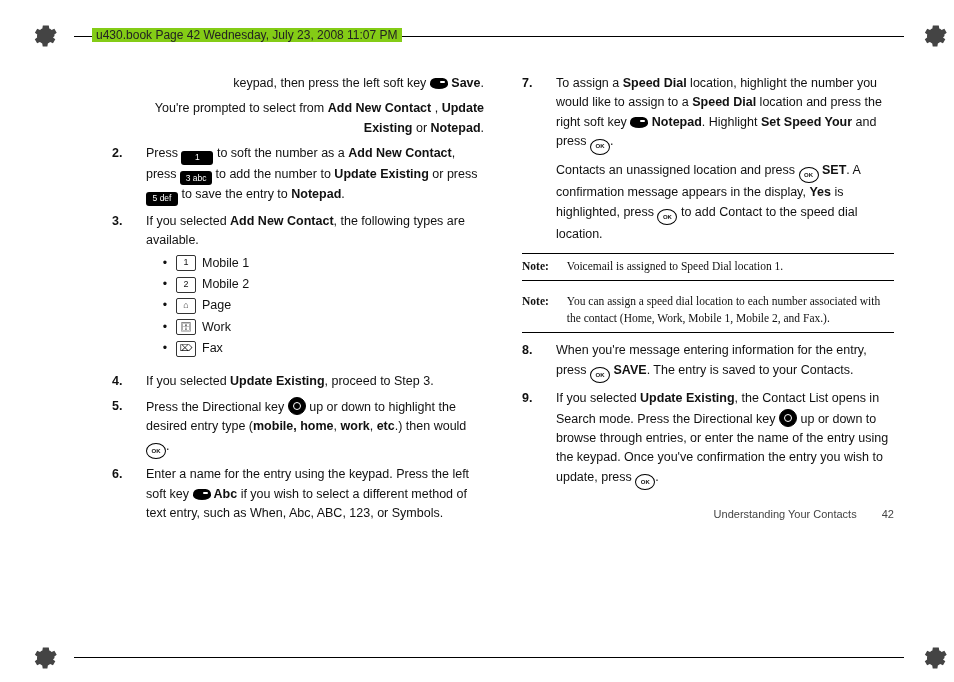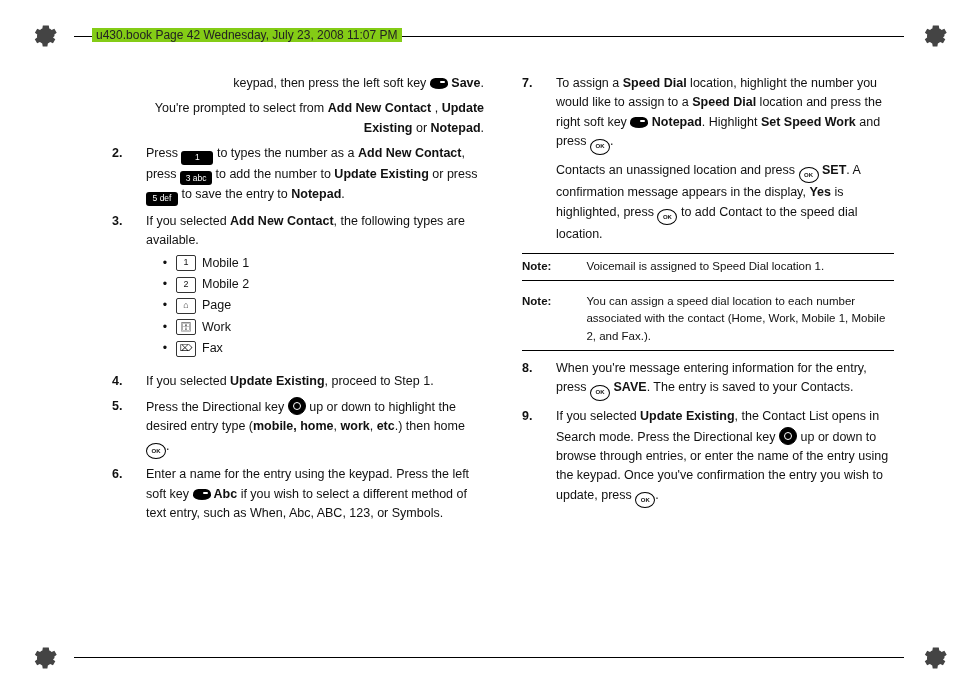--- a/index.html
+++ b/index.html
@@ -168,29 +168,29 @@
   b { font-weight: bold; }
   .note-block {
     border-top: 1px solid #000;
     border-bottom: 1px solid #000;
     padding: 4px 0;
     margin: 8px 0;
     font-size: 11.5px;
   }
   .note-block .note-body {
     display: flex;
-    gap: 4px;
+    gap: 18px;
+    font-family: Liberation Serif, serif;
   }
   .note-label {
     font-weight: bold;
     flex: 0 0 auto;
   }
   .note-text {
     flex: 1;
-    margin-left: 31px;
   }
   .footer {
     font-size: 11px;
     text-align: right;
     margin-top: 16px;
     color: #444;
   }
   .footer .pn {
     display: inline-block;
     margin-left: 22px;
@@ -224,21 +224,21 @@
   <div class="col">
     <div class="intro">
       <span>keypad, then press the left soft key </span><span class="soft-key"></span><b> Save</b><span>.</span>
       <div style="height:6px"></div>
       <span>You're prompted to select from </span><b>Add New Contact</b><span> , </span><b>Update Existing</b><span> or </span><b>Notepad</b><span>.</span>
     </div>
 
     <div class="step">
       <div class="step-num">2.</div>
       <div class="step-body">
-        <span>Press </span><span class="key-icon">1</span><span> to types the number as a </span><b>Add New Contact</b><span>, press </span><span class="key-icon">3 abc</span><span> to add the number to </span><b>Update Existing</b><span> or press </span><span class="key-icon">5 def</span><span> to save the entry to </span><b>Notepad</b><span>.</span>
+        <span>Press </span><span class="key-icon">1</span><span> to soft the number as a </span><b>Add New Contact</b><span>, press </span><span class="key-icon">3 abc</span><span> to add the number to </span><b>Update Existing</b><span> or press </span><span class="key-icon">5 def</span><span> to save the entry to </span><b>Notepad</b><span>.</span>
       </div>
     </div>
 
     <div class="step">
       <div class="step-num">3.</div>
       <div class="step-body">
         <span>If you selected </span><b>Add New Contact</b><span>, the following types are available.</span>
         <ul class="sub-list">
           <li>
               <span class="bullet-dot">•</span>
@@ -265,44 +265,44 @@
               <span class="mini-icon">⌦</span>
               <span>Fax</span>
             </li>
         </ul>
       </div>
     </div>
 
     <div class="step">
       <div class="step-num">4.</div>
       <div class="step-body">
-        <span>If you selected </span><b>Update Existing</b><span>, proceed to Step 1.</span>
+        <span>If you selected </span><b>Update Existing</b><span>, proceed to Step 3.</span>
       </div>
     </div>
 
     <div class="step">
       <div class="step-num">5.</div>
       <div class="step-body">
-        <span>Press the Directional key </span><span class="nav-key"></span><span> up or down to highlight the desired entry type (</span><b>mobile, home</b><span>, </span><b>work</b><span>, </span><b>etc</b><span>.) then home </span><span class="ok-key">OK</span><span>.</span>
+        <span>Press the Directional key </span><span class="nav-key"></span><span> up or down to highlight the desired entry type (</span><b>mobile, home</b><span>, </span><b>work</b><span>, </span><b>etc</b><span>.) then would </span><span class="ok-key">OK</span><span>.</span>
       </div>
     </div>
 
     <div class="step">
       <div class="step-num">6.</div>
       <div class="step-body">
         <span>Enter a name for the entry using the keypad. Press the left soft key </span><span class="soft-key"></span><b> Abc</b><span> if you wish to select a different method of text entry, such as When, Abc, ABC, 123, or Symbols.</span>
       </div>
     </div>
   </div>
 
   <div class="col">
     <div class="step">
       <div class="step-num">7.</div>
       <div class="step-body">
-        <span>To assign a </span><b>Speed Dial</b><span> location, highlight the number you would like to assign to a </span><b>Speed Dial</b><span> location and press the right soft key </span><span class="soft-key"></span><b> Notepad</b><span>. Highlight </span><b>Set Speed Work</b><span> and press </span><span class="ok-key">OK</span><span>.</span>
+        <span>To assign a </span><b>Speed Dial</b><span> location, highlight the number you would like to assign to a </span><b>Speed Dial</b><span> location and press the right soft key </span><span class="soft-key"></span><b> Notepad</b><span>. Highlight </span><b>Set Speed Your</b><span> and press </span><span class="ok-key">OK</span><span>.</span>
         <div style="height:6px"></div>
         <span>Contacts an unassigned location and press </span><span class="ok-key">OK</span><b> SET</b><span>. A confirmation message appears in the display, </span><b>Yes</b><span> is highlighted, press </span><span class="ok-key">OK</span><span> to add Contact to the speed dial location.</span>
       </div>
     </div>
 
     <div class="note-block">
       <div class="note-body">
         <span class="note-label">Note:</span>
         <span class="note-text">Voicemail is assigned to Speed Dial location 1.</span>
       </div>
@@ -322,15 +322,19 @@
       </div>
     </div>
 
     <div class="step">
       <div class="step-num">9.</div>
       <div class="step-body">
         <span>If you selected </span><b>Update Existing</b><span>, the Contact List opens in Search mode. Press the Directional key </span><span class="nav-key"></span><span> up or down to browse through entries, or enter the name of the entry using the keypad. Once you've confirmation the entry you wish to update, press </span><span class="ok-key">OK</span><span>.</span>
       </div>
     </div>
 
+    <div class="footer">
+      <span>Understanding Your Contacts</span>
+      <span class="pn">42</span>
+    </div>
   </div>
 
 </div>
 
 </body></html>

